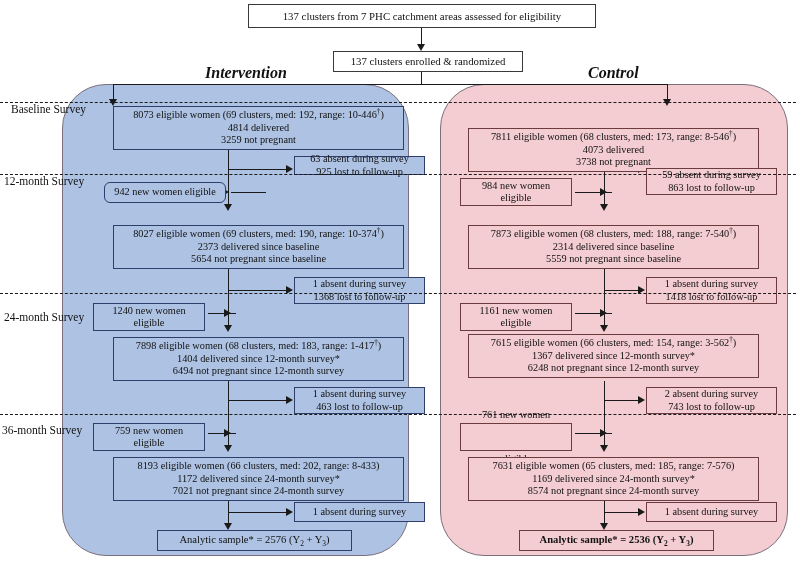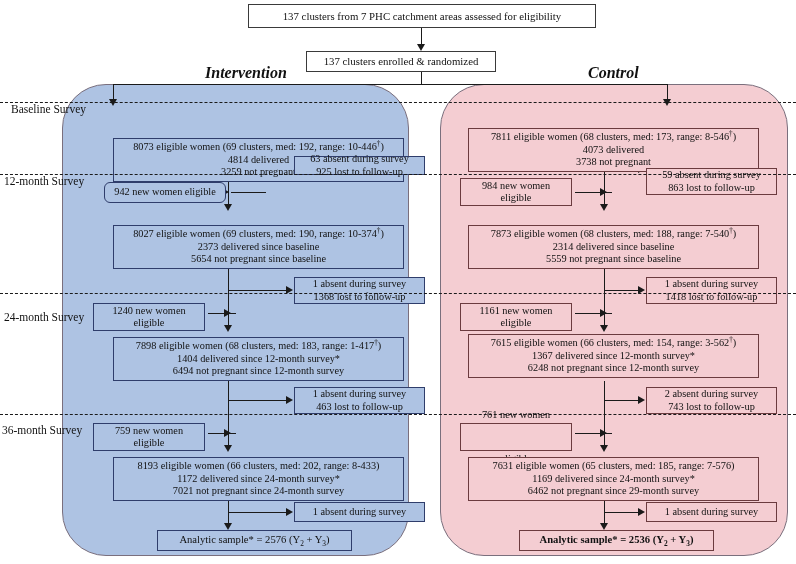--- a/index.html
+++ b/index.html
@@ -109,21 +109,21 @@
 
   <div class="panel intervention"></div>
   <div class="panel control"></div>
 
   <div class="box top" style="left:248px;top:4px;width:348px;height:24px;font-size:10.8px;">
     <span class="ln">137 clusters from 7 PHC catchment areas assessed for eligibility</span>
   </div>
   <div class="vline" style="left:421px;top:28px;height:18px;"></div>
   <div class="arrow-down" style="left:417px;top:44px;"></div>
 
-  <div class="box top" style="left:306px;top:51px;width:190px;height:21px;font-size:10.8px;text-align:right;">
+  <div class="box top" style="left:333px;top:51px;width:190px;height:21px;font-size:10.8px;text-align:right;">
     <span class="ln">137 clusters enrolled &amp; randomized</span>
   </div>
 
   <div class="vline" style="left:421px;top:72px;height:12px;"></div>
   <div class="hline" style="left:113px;top:84px;width:554px;"></div>
   <div class="vline" style="left:113px;top:84px;height:17px;"></div>
   <div class="arrow-down" style="left:109px;top:99px;"></div>
   <div class="vline" style="left:667px;top:84px;height:17px;"></div>
   <div class="arrow-down" style="left:663px;top:99px;"></div>
 
@@ -133,21 +133,21 @@
   <div class="sep" style="top:102px;"></div>
   <div class="sep" style="top:174px;"></div>
   <div class="sep" style="top:293px;"></div>
   <div class="sep" style="top:414px;"></div>
 
   <div class="period-label" style="left:11px;top:103px;">Baseline Survey</div>
   <div class="period-label" style="left:4px;top:175px;">12-month Survey</div>
   <div class="period-label" style="left:4px;top:311px;">24-month Survey</div>
   <div class="period-label" style="left:2px;top:424px;">36-month  Survey</div>
 
-  <div class="box blue" style="left:113px;top:106px;width:291px;height:44px;margin-top:32px;">
+  <div class="box blue" style="left:113px;top:106px;width:291px;height:44px;">
     <span class="ln"><span>8073 eligible women (69 clusters, med: 192, range: 10-446</span><sup>†</sup><span>)</span></span>
     <span class="ln">4814 delivered</span>
     <span class="ln">3259 not pregnant</span>
   </div>
 
   <div class="vline" style="left:228px;top:150px;height:56px;"></div>
   <div class="hline" style="left:228px;top:169px;width:59px;"></div>
   <div class="arrow-right" style="left:286px;top:165px;"></div>
   <div class="box blue" style="left:294px;top:156px;width:131px;height:19px;">
     <span class="ln">63 absent during survey</span>
@@ -285,21 +285,21 @@
     <span class="ln">761 new women</span>
     <span class="ln">eligible</span>
   </div>
   <div class="hline" style="left:575px;top:433px;width:37px;"></div>
   <div class="arrow-right" style="left:600px;top:429px;"></div>
   <div class="arrow-down" style="left:600px;top:445px;"></div>
 
   <div class="box pink" style="left:468px;top:457px;width:291px;height:44px;">
     <span class="ln"><span>7631 eligible women (65 clusters, med: 185, range: 7-576)</span><sup></sup><span></span></span>
     <span class="ln">1169 delivered since 24-month survey*</span>
-    <span class="ln">6462 not pregnant since 29-month survey</span>
+    <span class="ln">8574 not pregnant since 24-month survey</span>
   </div>
 
   <div class="vline" style="left:604px;top:501px;height:24px;"></div>
   <div class="hline" style="left:604px;top:512px;width:36px;"></div>
   <div class="arrow-right" style="left:638px;top:508px;"></div>
   <div class="arrow-down" style="left:600px;top:523px;"></div>
   <div class="box pink" style="left:646px;top:502px;width:131px;height:20px;">
     <span class="ln">1 absent during survey</span>
   </div>
 

